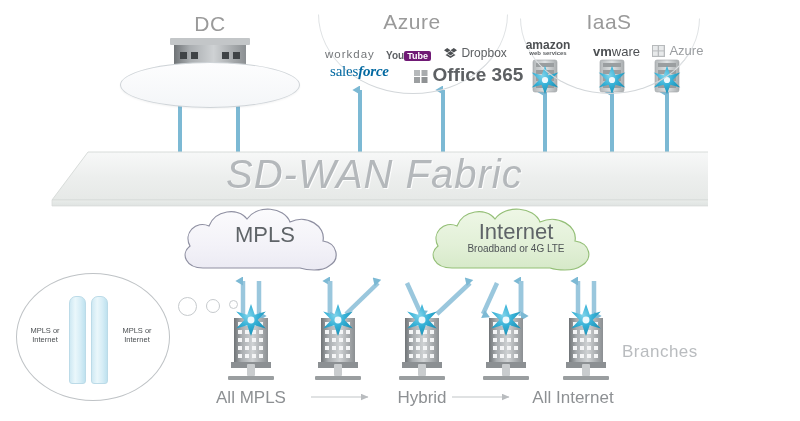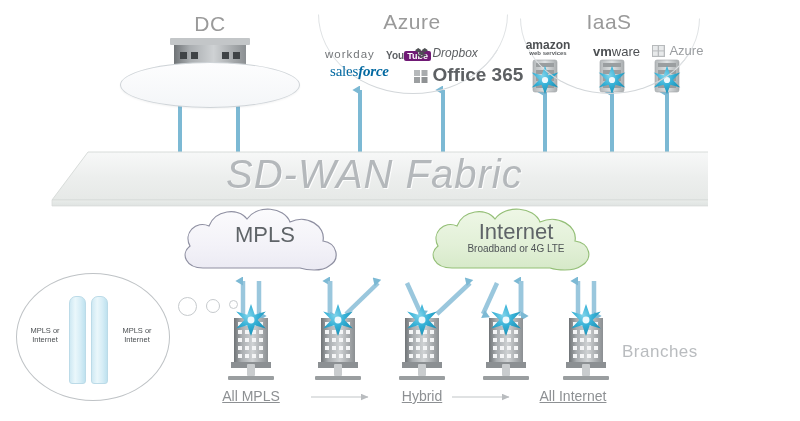--- a/index.html
+++ b/index.html
@@ -68,25 +68,24 @@
     color: #5f6468;
   }
   .cloud-sub {
     font-size: 10px;
     color: #4e5356;
     margin-top: -2px;
   }
 
   
   .stage-label {
-    font-size: 14px;
+    font-size: 17px;
     color: #8d9093;
     white-space: nowrap;
     text-align: center;
-    text-decoration: underline;
   }
   .branches-label {
     font-size: 17px;
     color: #b9bcbf;
     letter-spacing: 0.5px;
     white-space: nowrap;
   }
 
   
   .mag-circle {
@@ -494,21 +493,21 @@
 
   <div class="abs arc" style="left:318px; top:14px; width:188px; height:78px;"></div>
   <div class="abs sect-title" style="left:372px; top:10px; width:80px;">Azure</div>
 
   <div class="logo-row" style="left:325px; top:44px;">
     <span class="lg-workday">workday</span>
   </div>
   <div class="logo-row" style="left:386px; top:45px;">
     <span class="lg-youtube-you">You</span><span class="lg-youtube-tube">Tube</span>
   </div>
-  <div class="logo-row" style="left:415px; top:43px;font-style:italic;">
+  <div class="logo-row" style="left:444px; top:43px;">
     <svg width="13" height="12" style="vertical-align:-2px">
       <path d="M3.2 1 L6.5 3.3 L3.2 5.6 L0 3.3 Z M9.8 1 L13 3.3 L9.8 5.6 L6.5 3.3 Z
                M3.2 6.3 L6.5 4 L9.8 6.3 L6.5 8.6 Z M6.5 9.3 L9.8 7 L11.5 8.1 L6.5 11 L1.5 8.1 L3.2 7 Z" fill="#4d5053"></path>
     </svg>
     <span class="lg-dropbox">Dropbox</span>
   </div>
   <div class="logo-row" style="left:330px; top:62px;">
     <span class="lg-salesforce">sales</span><span class="lg-salesforce" style="font-style:italic; font-weight:bold;">force</span>
   </div>
   <div class="logo-row" style="left:414px; top:64px;">

